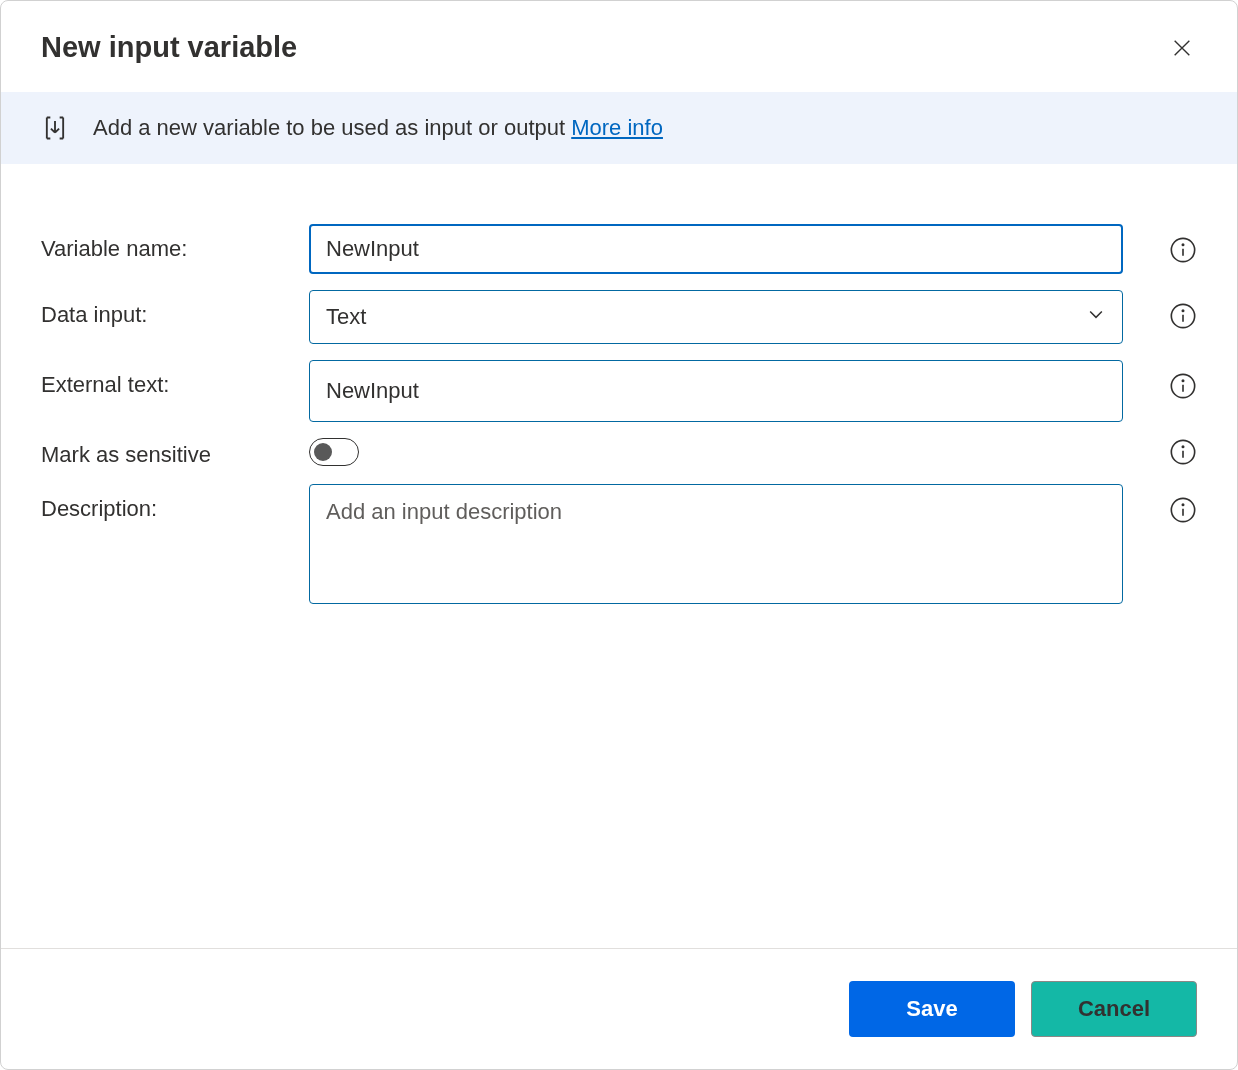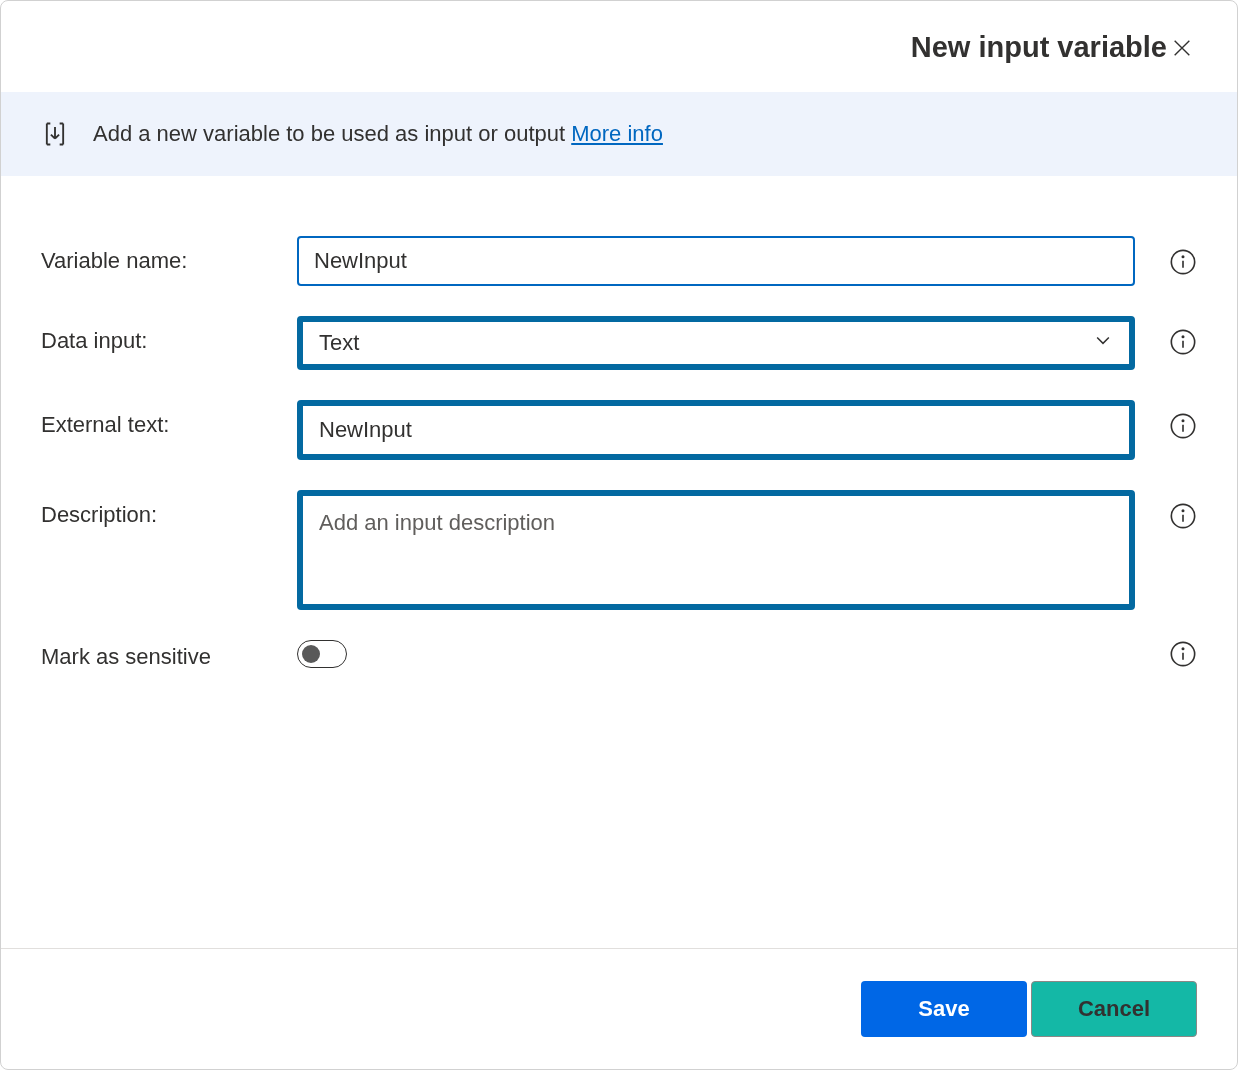--- a/index.html
+++ b/index.html
@@ -11,41 +11,41 @@
       height: 1070px;
       border: 1px solid #d1d1d1;
       border-radius: 8px;
       display: flex;
       flex-direction: column;
       overflow: hidden;
     }
     .dialog-header {
       display: flex;
       align-items: center;
-      justify-content: flex-end;
+      justify-content: space-between;
       padding: 30px 40px 28px 40px;
     }
     .dialog-title {
       font-size: 29px;
       font-weight: 600;
       color: #323130;
     }
     .close-btn {
       background: none;
       border: none;
       cursor: pointer;
       padding: 4px;
       display: flex;
       align-items: center;
       justify-content: center;
     }
     .close-btn svg { width: 22px; height: 22px; stroke: #323130; stroke-width: 1.5; }
     .info-banner {
       background: #eef3fc;
-      padding: 28px 40px;
+      padding: 22px 40px;
       display: flex;
       align-items: center;
       gap: 24px;
     }
     .banner-icon {
       width: 28px;
       height: 28px;
       flex-shrink: 0;
     }
     .banner-text {
@@ -57,42 +57,42 @@
       text-decoration: underline;
       cursor: pointer;
     }
     .form-body {
       padding: 60px 40px 40px 40px;
       flex: 1;
     }
     .form-row {
       display: flex;
       align-items: flex-start;
-      margin-bottom: 30px;
-      gap: 16px;
+      margin-bottom: 16px;
+      gap: 28px;
     }
     .form-label {
       width: 240px;
       font-size: 22px;
       color: #323130;
       padding-top: 12px;
       flex-shrink: 0;
     }
     .form-control {
       flex: 1;
       display: flex;
       align-items: flex-end;
     }
     .input-text, .dropdown, .textarea {
       width: 100%;
-      border: 6px solid #0369a1;
+      border: 1px solid #0369a1;
       border-radius: 4px;
       font-size: 22px;
       font-family: inherit;
-      padding: 11px 16px;
+      padding: 17px 16px;
       color: #323130;
       background: #fff;
       outline: none;
     }
     .input-text.active {
       border: 2px solid #0067c0;
       padding: 10px 15px;
     }
     .input-text::placeholder, .textarea::placeholder {
       color: #605e5c;
@@ -140,21 +140,21 @@
       top: 3.5px;
       left: 4px;
     }
     .toggle-row .info-icon { margin-top: 0; margin-left: auto; }
     .toggle-spacer { flex: 1; }
     .dialog-footer {
       border-top: 1px solid #e1dfdd;
       padding: 32px 40px;
       display: flex;
       justify-content: flex-end;
-      gap: 4px;
+      gap: 16px;
     }
     .btn {
       font-size: 22px;
       font-weight: 600;
       padding: 14px 0;
       width: 166px;
       border-radius: 4px;
       cursor: pointer;
       font-family: inherit;
     }
@@ -238,50 +238,50 @@
     </div>
     <span class="info-icon">
       <svg viewBox="0 0 24 24" fill="none" stroke="#323130" stroke-width="1.4">
           <circle cx="12" cy="12" r="10"></circle>
           <circle cx="12" cy="7.5" r="0.6" fill="#323130"></circle>
           <path d="M12 11 L12 17"></path>
         </svg>
     </span>
   </div>
 
-  <div class="form-row">
-    <div class="form-label">Description:</div>
-    <div class="form-control">
-      <textarea class="textarea" placeholder="Add an input description" style=""></textarea>
-    </div>
-    <span class="info-icon">
-      <svg viewBox="0 0 24 24" fill="none" stroke="#323130" stroke-width="1.4">
-          <circle cx="12" cy="12" r="10"></circle>
-          <circle cx="12" cy="7.5" r="0.6" fill="#323130"></circle>
-          <path d="M12 11 L12 17"></path>
-        </svg>
-    </span>
-  </div>
-
   <div class="form-row toggle-row">
     <div class="form-label">Mark as sensitive</div>
     <div class="form-control">
       <div class="toggle">
         <div class="toggle-knob"></div>
       </div>
       <div class="toggle-spacer"></div>
     </div>
     <span class="info-icon">
       <svg viewBox="0 0 24 24" fill="none" stroke="#323130" stroke-width="1.4">
           <circle cx="12" cy="12" r="10"></circle>
           <circle cx="12" cy="7.5" r="0.6" fill="#323130"></circle>
           <path d="M12 11 L12 17"></path>
         </svg>
     </span>
   </div>
 
+  <div class="form-row">
+    <div class="form-label">Description:</div>
+    <div class="form-control">
+      <textarea class="textarea" placeholder="Add an input description" style=""></textarea>
+    </div>
+    <span class="info-icon">
+      <svg viewBox="0 0 24 24" fill="none" stroke="#323130" stroke-width="1.4">
+          <circle cx="12" cy="12" r="10"></circle>
+          <circle cx="12" cy="7.5" r="0.6" fill="#323130"></circle>
+          <path d="M12 11 L12 17"></path>
+        </svg>
+    </span>
+  </div>
+
 
 </div>
 
 <div class="dialog-footer">
   <button class="btn btn-primary">Save</button>
   <button class="btn btn-secondary">Cancel</button>
 </div>
 
 </body></html>

